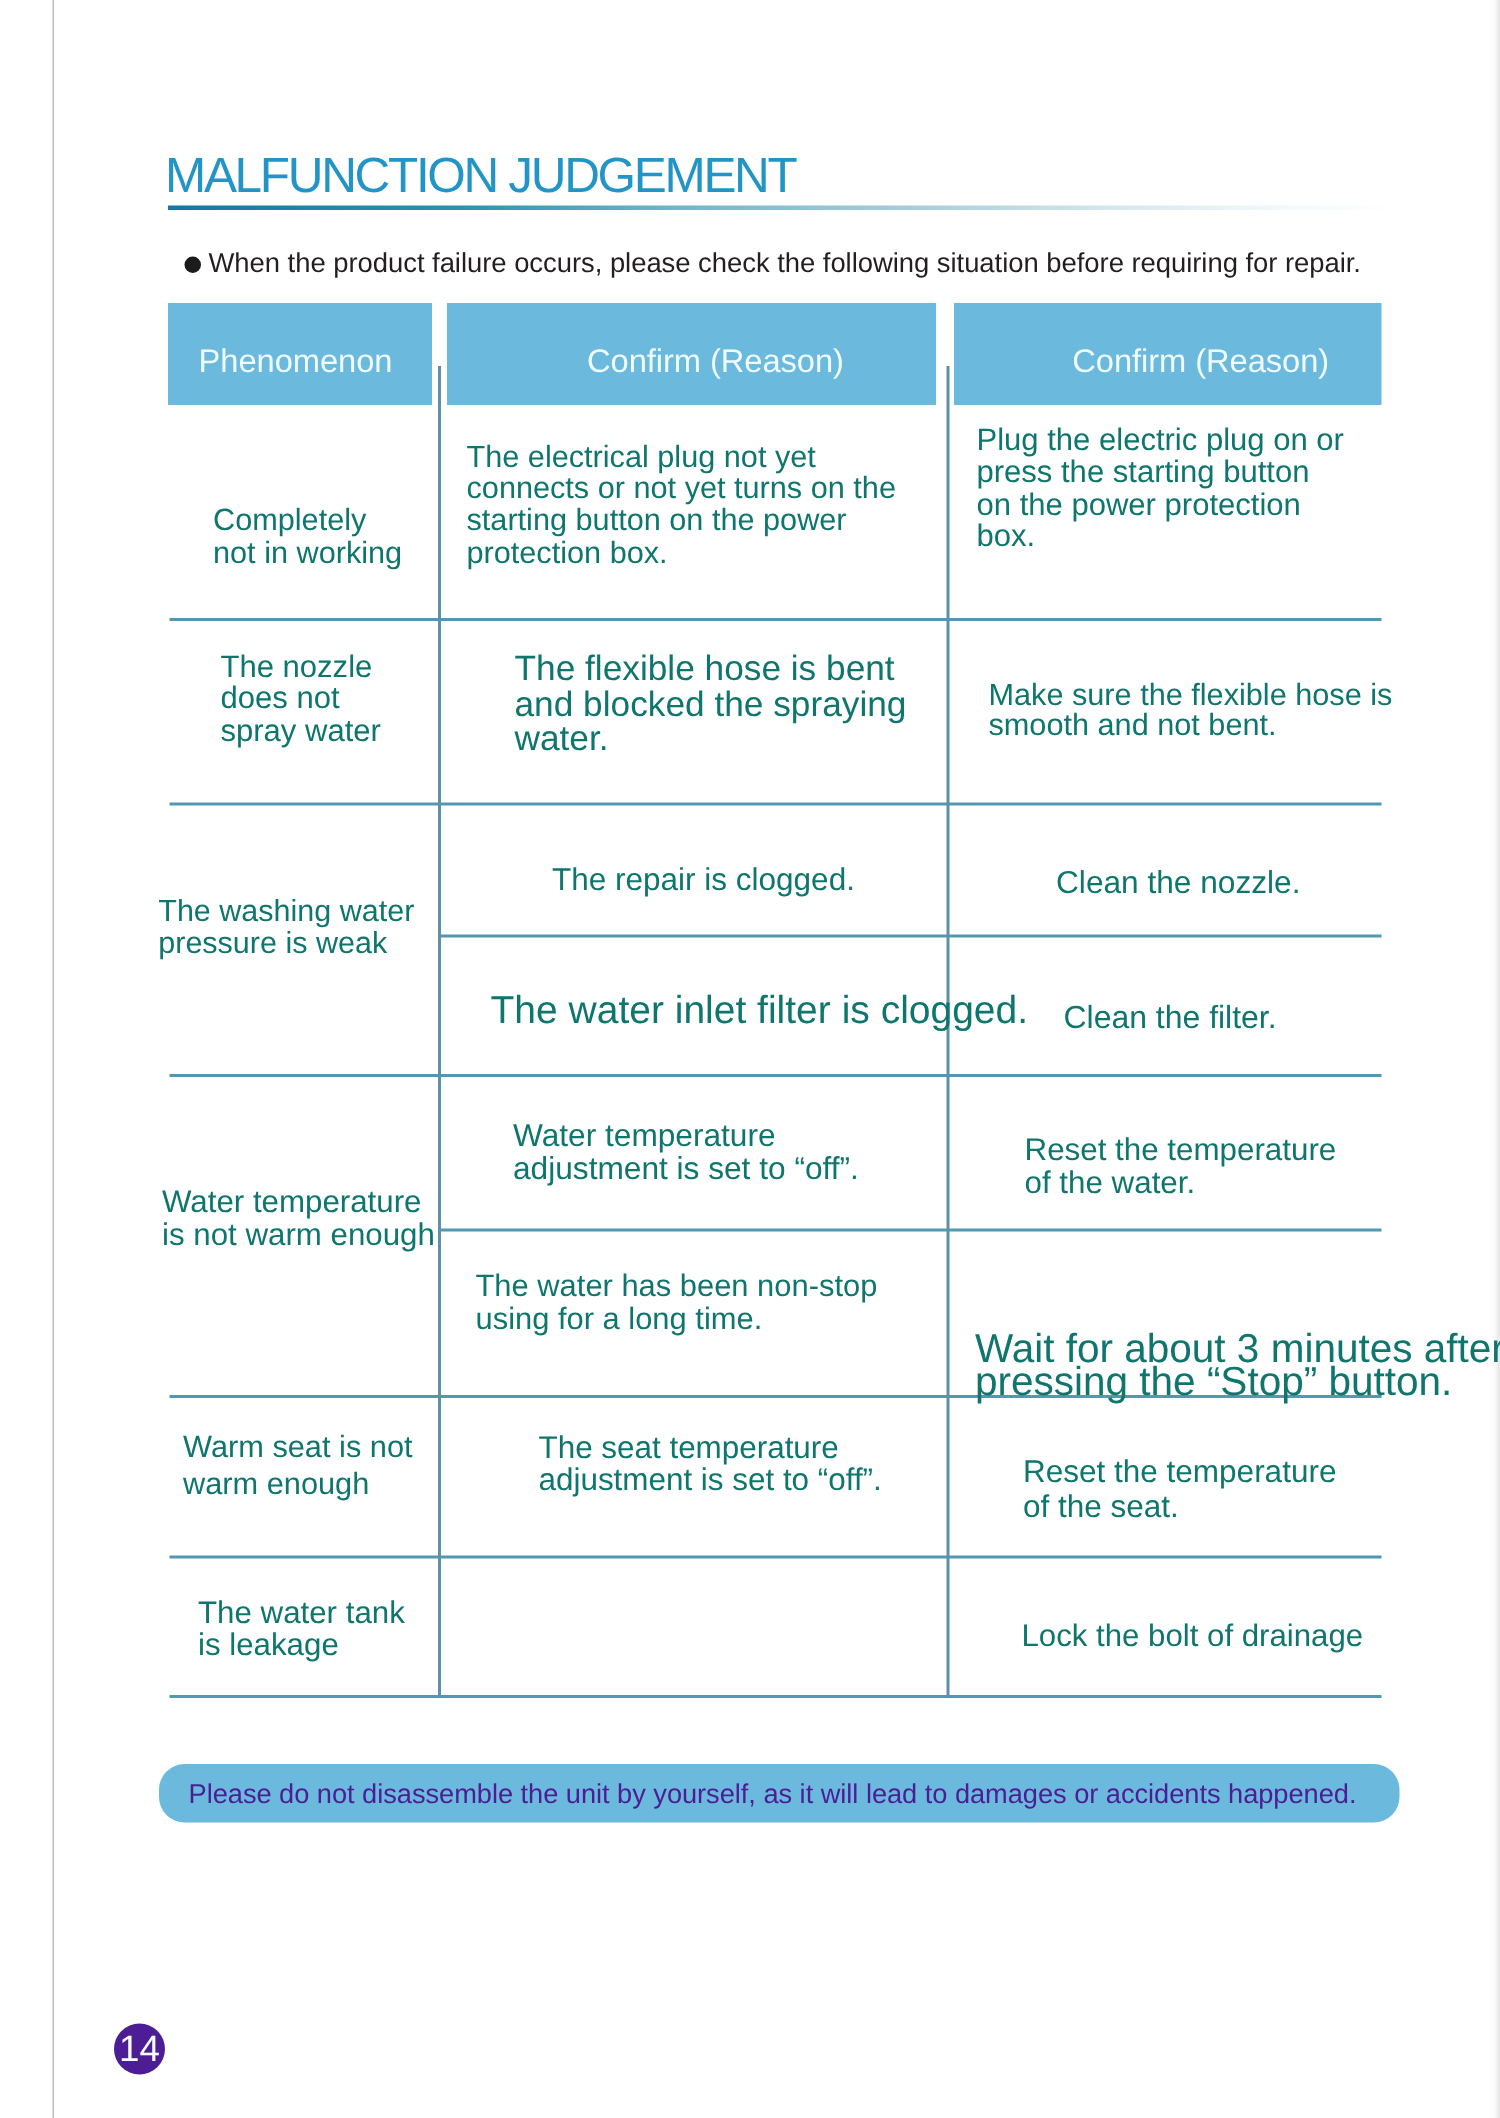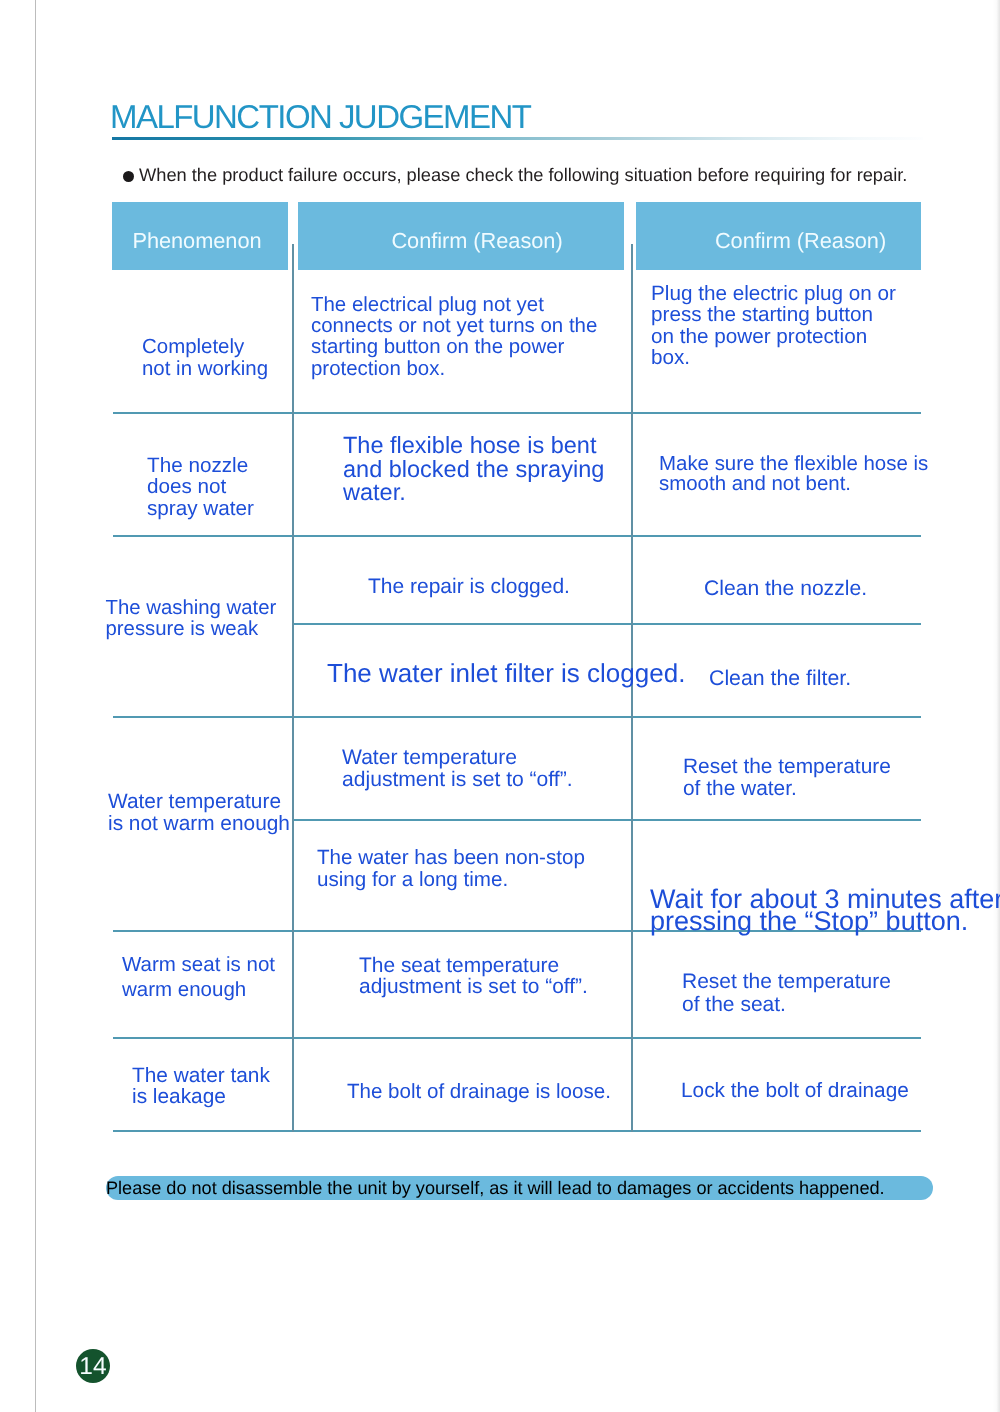--- a/index.html
+++ b/index.html
@@ -24,27 +24,27 @@
   .intro .dot{display:inline-block;width:11px;height:11px;border-radius:50%;
               background:#1c1a1b;margin-right:5px;position:relative;top:1px;}
 
   .tbl{position:absolute;left:0;top:0;width:1000px;height:1412px;}
   .hdr{position:absolute;background:#6bbade;color:#f0fbff;font-size:21.8px;
        display:flex;align-items:center;justify-content:center;letter-spacing:-0.05px;
        padding-top:9px;box-sizing:border-box;}
   .hl{position:absolute;background:#5199b2;height:1.6px;}
   .vl{position:absolute;background:#6090a4;width:1.5px;}
 
-  .cell{position:absolute;display:flex;flex-direction:column;color:#1d4ed8;}
+  .cell{position:absolute;display:flex;flex-direction:column;color:#0f766e;}
 
-  .note{position:absolute;left:106px;top:1176px;width:827px;height:24px;border-radius:17px;
-        background:#6bbade;color:#000000;font-size:18.15px;display:flex;align-items:center;
-        justify-content:flex-start;letter-spacing:-0.02px;padding:1px 9px 0 0;box-sizing:border-box;}
+  .note{position:absolute;left:106px;top:1176px;width:827px;height:39px;border-radius:17px;
+        background:#6bbade;color:#4c1d95;font-size:18.15px;display:flex;align-items:center;
+        justify-content:center;letter-spacing:-0.02px;padding:1px 9px 0 0;box-sizing:border-box;}
   .pagenum{position:absolute;left:76px;top:1349px;width:34px;height:34px;border-radius:50%;
-           background:#14532d;color:#f6fdff;font-size:24.5px;display:flex;align-items:center;
+           background:#4c1d95;color:#f6fdff;font-size:24.5px;display:flex;align-items:center;
            justify-content:center;padding:2px 0 0 0;box-sizing:border-box;font-weight:300;}
 </style>
 </head>
 <body>
 
 <div class="page">
   <div class="edge-left"></div>
   <div class="edge-right"></div>
 
   <div class="title">MALFUNCTION JUDGEMENT</div>
@@ -75,21 +75,21 @@
       <div class="cell" style="left: 142px; top: 336.452px; font-size: 20.45px; line-height: 21.8px; white-space: pre;">Completely
 not in working</div>
       <div class="cell" style="left: 311px; top: 294.302px; font-size: 20.45px; line-height: 21.1px; white-space: pre;">The electrical plug not yet
 connects or not yet turns on the
 starting button on the power
 protection box.</div>
       <div class="cell" style="left: 651px; top: 283.029px; font-size: 20.7px; line-height: 21.4px; white-space: pre;">Plug the electric plug on or
 press the starting button
 on the power protection
 box.</div>
-      <div class="cell" style="left: 147px; top: 433.979px; font-size: 20.7px; line-height: 21.3px; white-space: pre; margin-top: 21px;">The nozzle
+      <div class="cell" style="left: 147px; top: 433.979px; font-size: 20.7px; line-height: 21.3px; white-space: pre;">The nozzle
 does not
 spray water</div>
       <div class="cell" style="left: 659px; top: 454.102px; font-size: 20.45px; line-height: 19.5px; white-space: pre;">Make sure the flexible hose is
 smooth and not bent.</div>
       <div class="cell" style="left: 343px; top: 434.049px; font-size: 23.5px; line-height: 23.7px; white-space: pre;">The flexible hose is bent
 and blocked the spraying
 water.</div>
       <div class="cell" style="left: 105.5px; top: 598.071px; font-size: 20.35px; line-height: 20.9px; white-space: pre;">The washing water
 pressure is weak</div>
       <div class="cell" style="left: 368px; top: 576.123px; font-size: 21px; line-height: 21.8px; white-space: pre;">The repair is clogged.</div>
@@ -107,21 +107,20 @@
       <div class="cell" style="left: 650px; top: 847.914px; font-size: 27px; line-height: 22px; white-space: pre; margin-top: 40px;">Wait for about 3 minutes after
 pressing the “Stop” button.</div>
       <div class="cell" style="left: 122px; top: 951.567px; font-size: 20.5px; line-height: 25.6px; white-space: pre;">Warm seat is not
 warm enough</div>
       <div class="cell" style="left: 359px; top: 954.907px; font-size: 20.95px; line-height: 21.4px; white-space: pre;">The seat temperature
 adjustment is set to “off”.</div>
       <div class="cell" style="left: 682px; top: 971.423px; font-size: 21px; line-height: 22.4px; white-space: pre;">Reset the temperature
 of the seat.</div>
       <div class="cell" style="left: 132px; top: 1064.98px; font-size: 20.85px; line-height: 21px; white-space: pre;">The water tank
 is leakage</div>
-      <div class="cell" style="left: 347px; top: 1081.48px; font-size: 20.55px; line-height: 21.8px; white-space: pre;">The bolt of drainage is loose.</div>
       <div class="cell" style="left: 681px; top: 1079.56px; font-size: 20.8px; line-height: 21.8px; white-space: pre;">Lock the bolt of drainage</div>
     </div>
 
   <div class="note">
       <span>Please do not disassemble the unit by yourself, as it will lead to damages or accidents happened.</span>
     </div>
   <div class="pagenum">
       <span>14</span>
     </div>
 </div>

